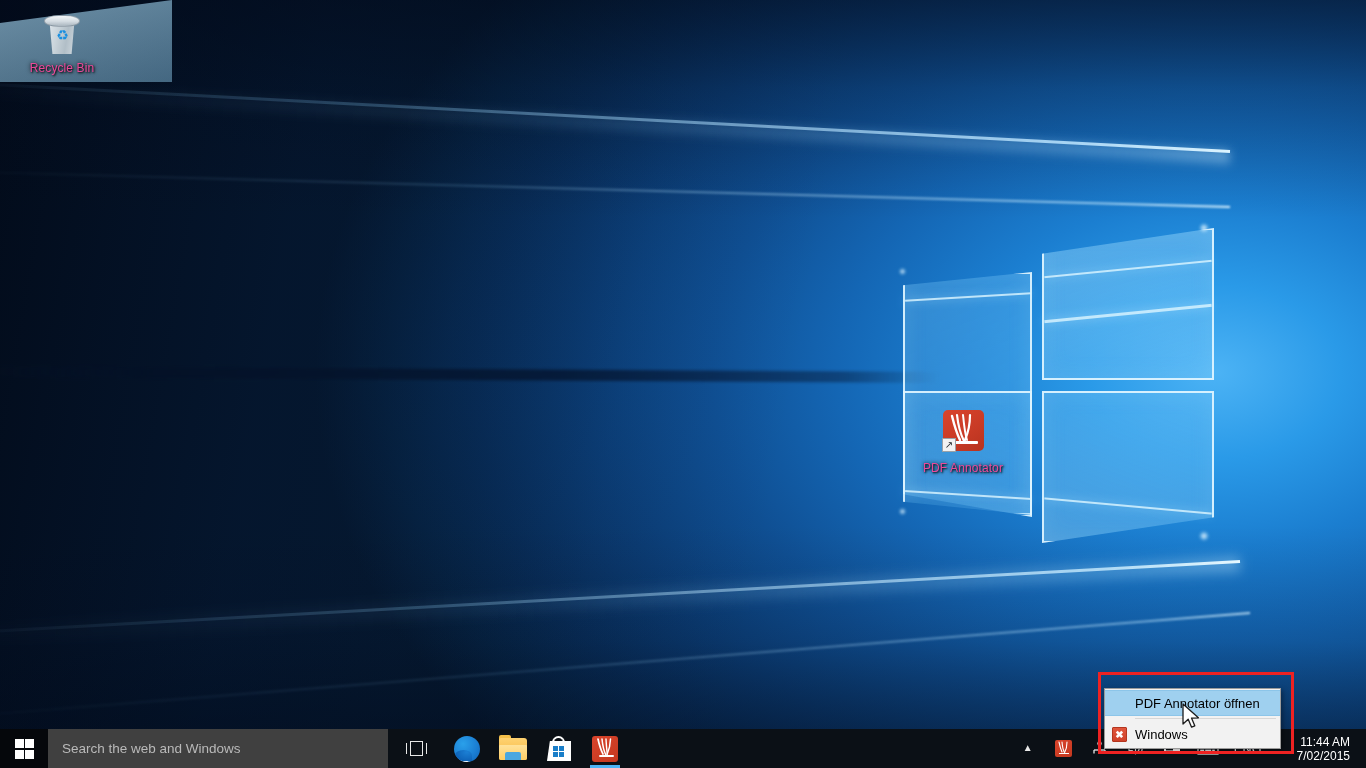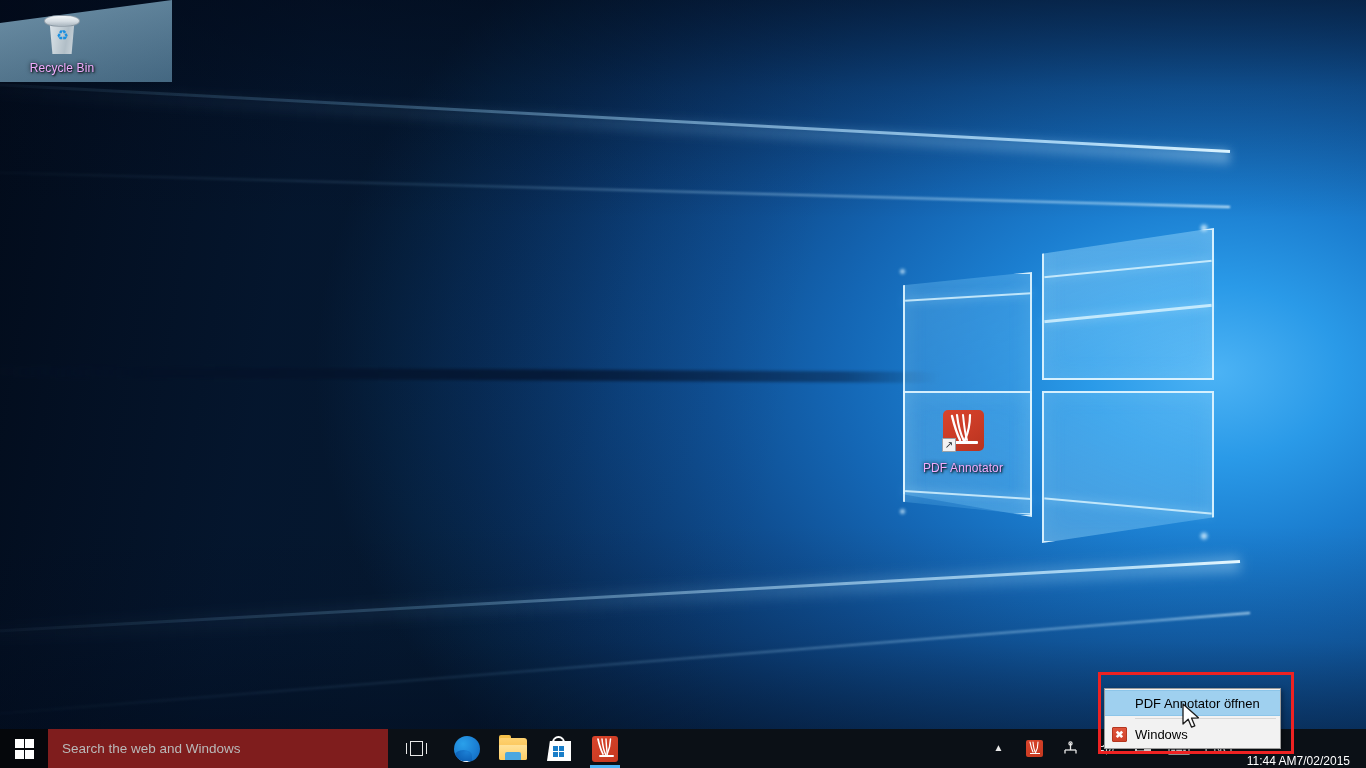--- a/index.html
+++ b/index.html
@@ -159,21 +159,21 @@
     text-align: center;
     cursor: default;
     user-select: none;
   }
   .desk-icon .glyph {
     width: 48px; height: 48px;
     margin: 0 auto 3px auto;
     position: relative;
   }
   .desk-icon .label {
-    color: #f0abfc;
+    color: #ec4899;
     font-size: 12px;
     line-height: 14px;
     text-shadow: 1px 1px 2px rgba(0,0,0,0.95), 0 0 4px rgba(0,0,0,0.85);
     letter-spacing: 0.1px;
   }
   #icon-recyclebin { left: 14px; top: 10px; }
   #icon-pdfannotator { left: 915px; top: 410px; }
 
   
   .bin-body {
@@ -252,21 +252,21 @@
     width: 19px; height: 19px;
     display: grid;
     grid-template-columns: 9px 9px;
     grid-template-rows: 9px 9px;
     gap: 1.6px;
   }
   .winlogo i { background: #ffffff; display: block; }
 
   #search-box {
     width: 340px;
-    background: #7f1d1d;
+    background: #404040;
     display: flex;
     align-items: center;
     padding-left: 14px;
     box-sizing: border-box;
   }
   #search-placeholder {
     color: #b9b9b9;
     font-size: 13.5px;
   }
 
@@ -404,21 +404,21 @@
   }
   .chev {
     font-size: 10px; color: #e9e9e9;
     transform: translateY(-1px);
   }
   .tray-lang { font-size: 12.5px; letter-spacing: 0.4px; color: #f0f0f0; padding: 0 8px; }
   #clock {
     height: 39px;
     padding: 0 12px 0 6px;
     display: flex;
-    flex-direction: row;
+    flex-direction: column;
     align-items: flex-end;
     justify-content: center;
     color: #ffffff;
     font-size: 12px;
     line-height: 14px;
     min-width: 74px;
   }
 
   
   #tray-context-menu {

